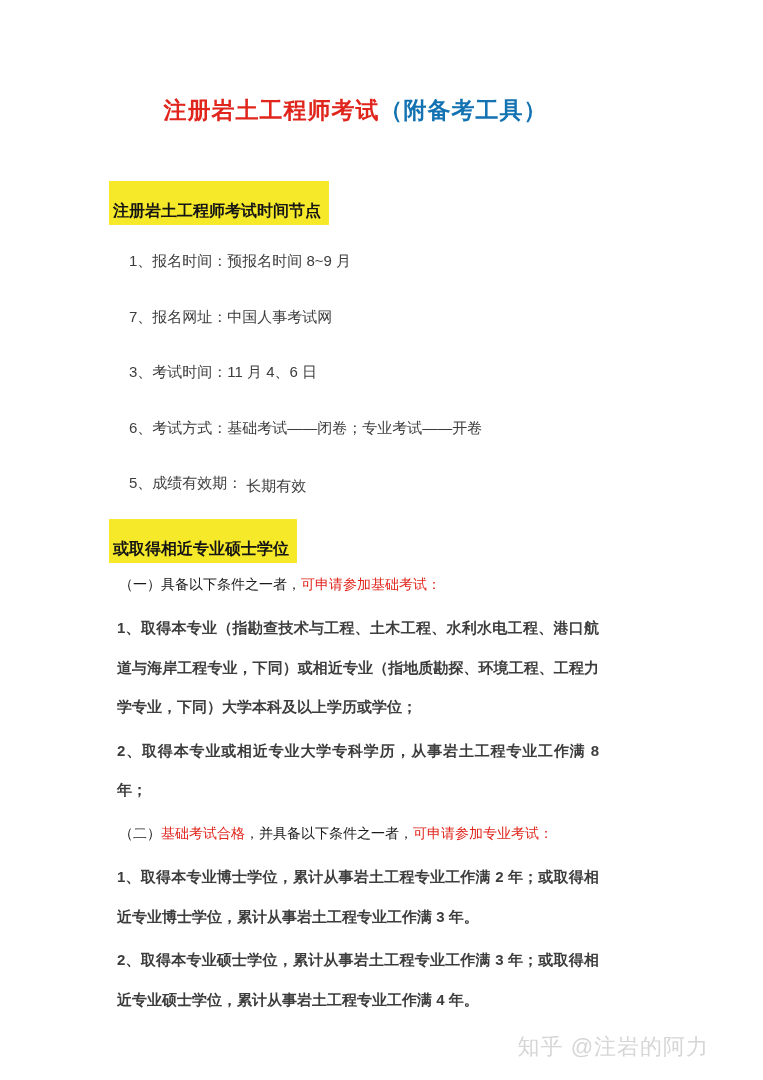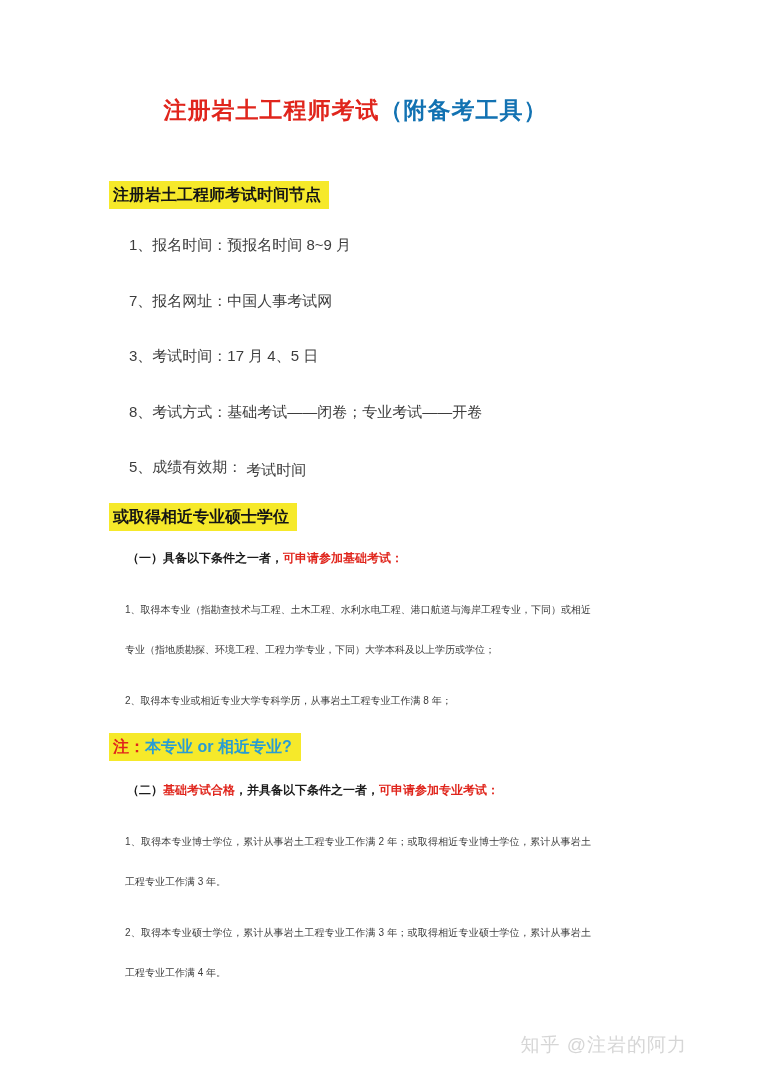--- a/index.html
+++ b/index.html
@@ -26,96 +26,94 @@
   .content { margin:0 108px 0 113px; }
   .h1wrap { margin:57px 0 4px 0; }
   .h2wrap { margin:8px 0 2px 0; }
   .sec-heading {
     display:inline-block;
     background:var(--highlight-yellow, #f6e92a);
     color:#151515;
     font-size:16px;
     font-weight:bold;
     line-height:18px;
-    padding:5px 8px 5px 4px;
+    padding:21px 8px 5px 4px;
     margin-left:-4px;
   }
   .line {
     margin:16px;
     font-size:15px;
     line-height:39.5px;
     white-space:nowrap;
   }
   .answer { position:relative; top:3px; margin-left:4px; }
   .para {
-    margin:12px;
-    font-size:10px;
+    margin:4px;
+    font-size:15px;
     line-height:39.5px;
     text-align:justify;
+    font-weight:bold;
   }
   .part-label {
-    margin:8px;
+    margin:0;
     padding-left:6px;
-    font-size:12px;
-    font-weight:bold;
+    font-size:14px;
+    font-weight:normal;
     line-height:39.5px;
     color:#1b1b1b;
   }
   .part-label .r, .red-inline { color:var(--accent-red, #e0251c); }
   .notewrap { margin:5px 0 10px 0; }
   .note-bar {
     display:inline-block;
     background:var(--highlight-yellow, #f6e92a);
     font-size:16px;
     font-weight:bold;
     line-height:18px;
     padding:5px 9px 5px 4px;
     margin-left:-4px;
   }
   .note-bar .n-red  { color:var(--accent-red, #e0251c); }
   .note-bar .n-blue { color:var(--note-blue, #289cd4); }
   .watermark {
     position:absolute;
-    right:24px; top:1032px;
-    font-size:19px;
+    right:2px; top:1032px;
+    font-size:22px;
     color:var(--watermark-gray, #d6d6d6);
     letter-spacing:1px;
   }
 </style>
 </head>
 <body>
 
 <div class="page">
 
   <h1 class="title"><span class="t-red">注册岩土工程师考试</span><span class="t-blue">（附备考工具）</span></h1>
 
   <div class="content">
 
     <div class="h1wrap">
       <span class="sec-heading">注册岩土工程师考试时间节点</span>
     </div>
 
     <p class="line">1、报名时间：预报名时间 8~9 月</p>
     <p class="line">7、报名网址：中国人事考试网</p>
-    <p class="line">3、考试时间：17 月 4、5 日</p>
-    <p class="line">8、考试方式：基础考试——闭卷；专业考试——开卷</p>
-    <p class="line"><span>5、成绩有效期：</span><span class="answer">考试时间</span></p>
+    <p class="line">3、考试时间：11 月 4、6 日</p>
+    <p class="line">6、考试方式：基础考试——闭卷；专业考试——开卷</p>
+    <p class="line"><span>5、成绩有效期：</span><span class="answer">长期有效</span></p>
 
     <div class="h2wrap">
       <span class="sec-heading">或取得相近专业硕士学位</span>
     </div>
 
     <p class="part-label"><span>（一）具备以下条件之一者，</span><span class="r">可申请参加基础考试：</span></p>
 
     <p class="para">1、取得本专业（指勘查技术与工程、土木工程、水利水电工程、港口航道与海岸工程专业，下同）或相近专业（指地质勘探、环境工程、工程力学专业，下同）大学本科及以上学历或学位；</p>
     <p class="para">2、取得本专业或相近专业大学专科学历，从事岩土工程专业工作满 8 年；</p>
 
-    <div class="notewrap">
-      <span class="note-bar"><span class="n-red">注：</span><span class="n-blue">本专业 or 相近专业?</span></span>
-    </div>
 
     <p class="part-label"><span>（二）</span><span class="r">基础考试合格</span><span>，并具备以下条件之一者，</span><span class="r">可申请参加专业考试：</span></p>
 
     <p class="para">1、取得本专业博士学位，累计从事岩土工程专业工作满 2 年；或取得相近专业博士学位，累计从事岩土工程专业工作满 3 年。</p>
     <p class="para">2、取得本专业硕士学位，累计从事岩土工程专业工作满 3 年；或取得相近专业硕士学位，累计从事岩土工程专业工作满 4 年。</p>
 
   </div>
 
   <div class="watermark">知乎 @注岩的阿力</div>
 

